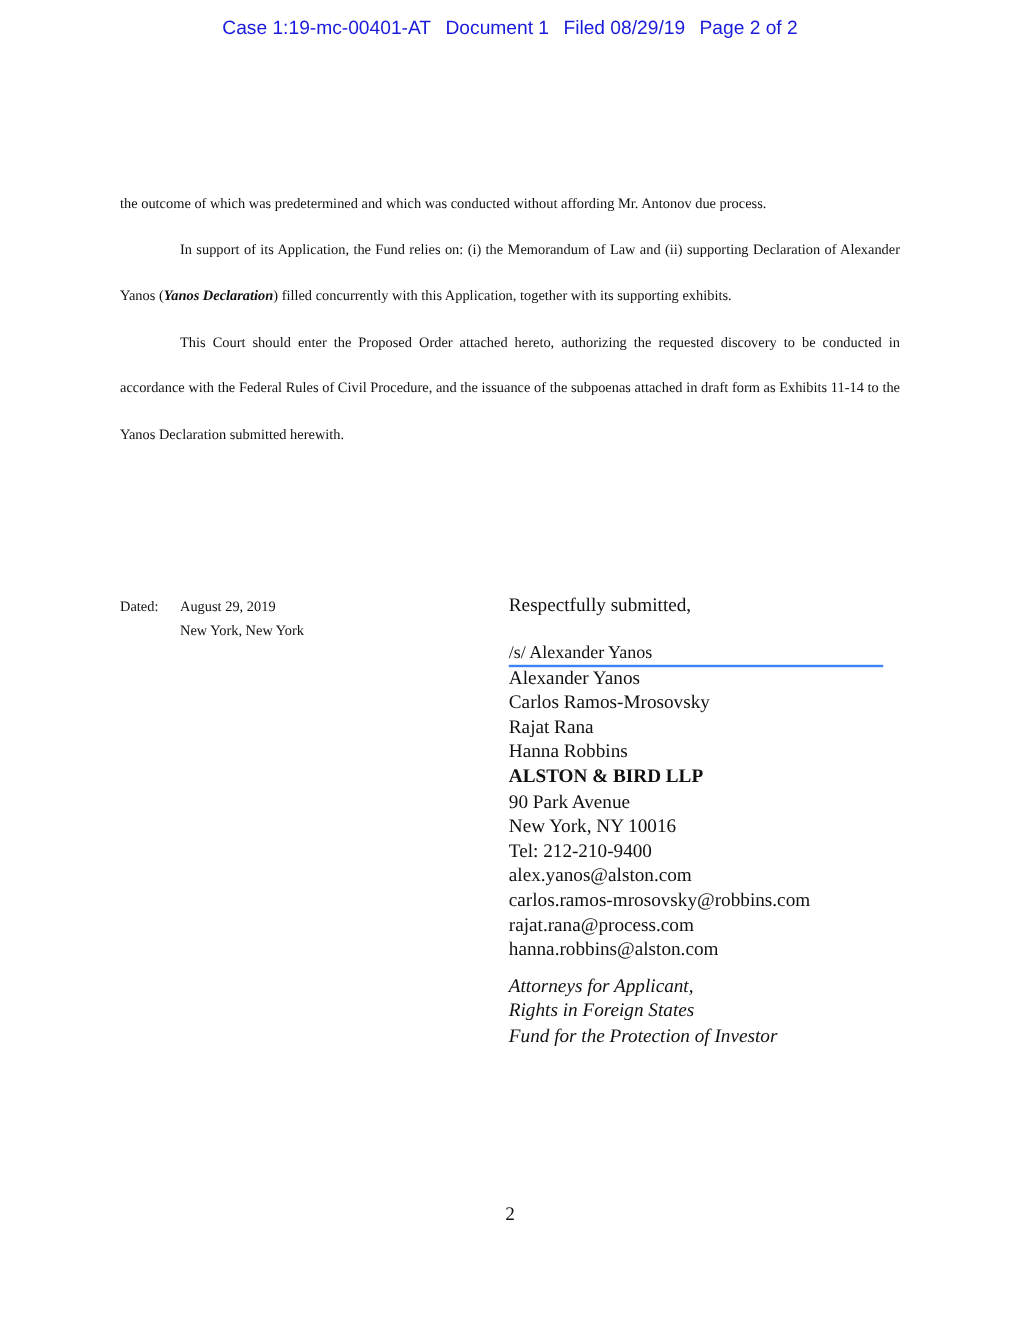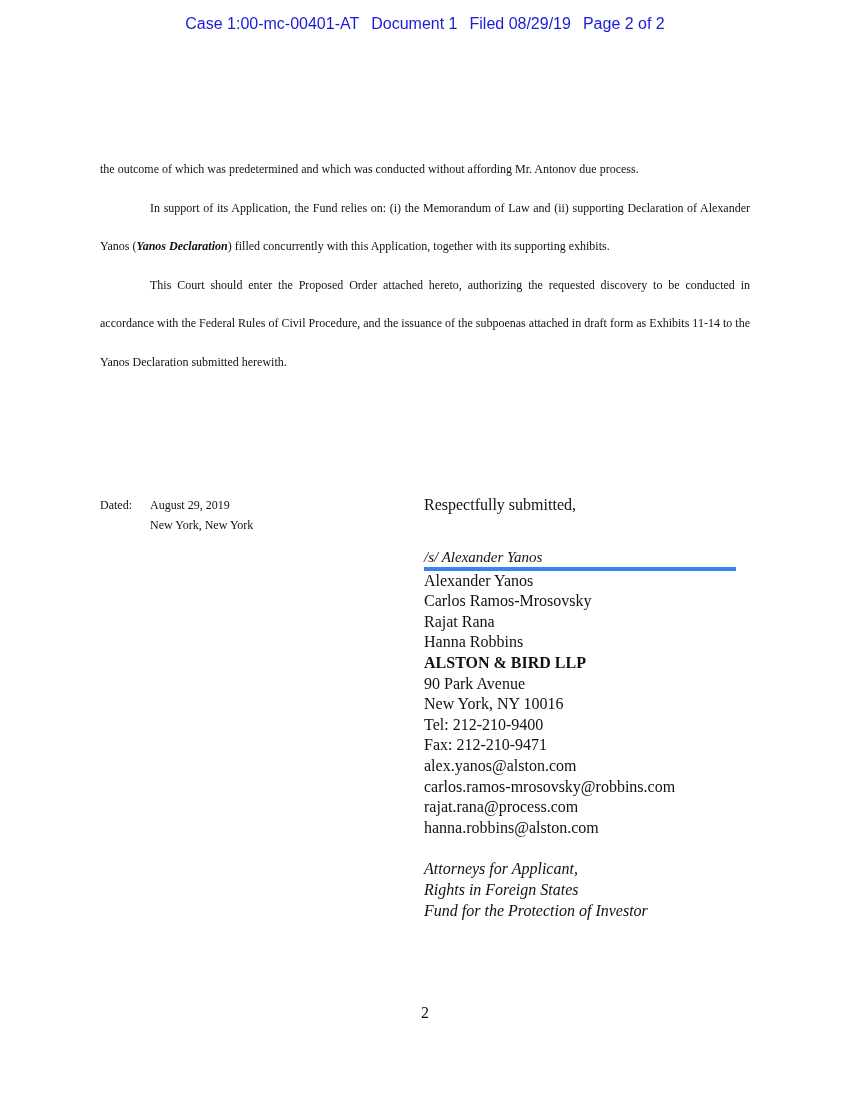--- a/index.html
+++ b/index.html
@@ -13,29 +13,29 @@
     position: absolute; left: 100px; width: 650px; top: 150px;
     font-size: 12px; line-height: 38.5px; text-align: justify;
   }
   .body-text p { margin: 0; }
   .indent { text-indent: 50px; }
   .body-text em.bold-italic { font-weight: bold; font-style: italic; }
   .dated { position: absolute; left: 100px; top: 495px; font-size: 12px; line-height: 20px; }
   .dated .row { display: flex; }
   .dated .lbl { width: 50px; }
   .sig { position: absolute; left: 424px; top: 495px; font-size: 16px; line-height: 20.6px; }
-  .sig .line-wrap { margin-top: 32px; width: 312px; border-bottom: 4px solid #3b82f6; font-style: italic; font-size: 15px; line-height: 19px; }
+  .sig .line-wrap { margin-top: 19px; width: 312px; border-bottom: 2px solid #3b82f6; font-size: 15px; line-height: 19px; }
   .sig .firm { font-weight: bold; }
-  .sig .attys { margin-top: 21px; font-style: italic; }
+  .sig .attys { margin-top: 10px; font-style: italic; }
   .page-num { position: absolute; top: 1004px; left: 0; width: 850px; text-align: center; font-size: 16px; }
 </style>
 </head>
 <body>
 
-<div class="header"><span>Case 1:00-mc-00401-AT</span><span>Document 1</span><span>Filed 08/29/19</span><span>Page 2 of 2</span></div>
+<div class="header"><span>Case 1:19-mc-00401-AT</span><span>Document 1</span><span>Filed 08/29/19</span><span>Page 2 of 2</span></div>
 
 <div class="body-text">
   <p>the outcome of which was predetermined and which was conducted without affording Mr. Antonov due process.</p>
   <p class="indent"><span>In support of its Application, the Fund relies on: (i) the Memorandum of Law and (ii) supporting Declaration of Alexander Yanos (</span><em class="bold-italic">Yanos Declaration</em><span>) filled concurrently with this Application, together with its supporting exhibits.</span></p>
   <p class="indent">This Court should enter the Proposed Order attached hereto, authorizing the requested discovery to be conducted in accordance with the Federal Rules of Civil Procedure, and the issuance of the subpoenas attached in draft form as Exhibits 11-14 to the Yanos Declaration submitted herewith.</p>
 </div>
 
 <div class="dated">
   <div class="row">
       <span class="lbl">Dated:</span>
@@ -51,21 +51,20 @@
   <div>Respectfully submitted,</div>
   <div class="line-wrap">/s/ Alexander Yanos</div>
   <div>Alexander Yanos</div>
   <div>Carlos Ramos-Mrosovsky</div>
   <div>Rajat Rana</div>
   <div>Hanna Robbins</div>
   <div class="firm">ALSTON &amp; BIRD LLP</div>
   <div>90 Park Avenue</div>
   <div>New York, NY 10016</div>
   <div>Tel: 212-210-9400</div>
-  <div>Fax: 212-210-9471</div>
   <div>alex.yanos@alston.com</div>
   <div>carlos.ramos-mrosovsky@robbins.com</div>
   <div>rajat.rana@process.com</div>
   <div>hanna.robbins@alston.com</div>
   <div class="attys">
     <div>Attorneys for Applicant,</div>
     <div>Rights in Foreign States</div>
     <div>Fund for the Protection of Investor</div>
   </div>
 </div>

